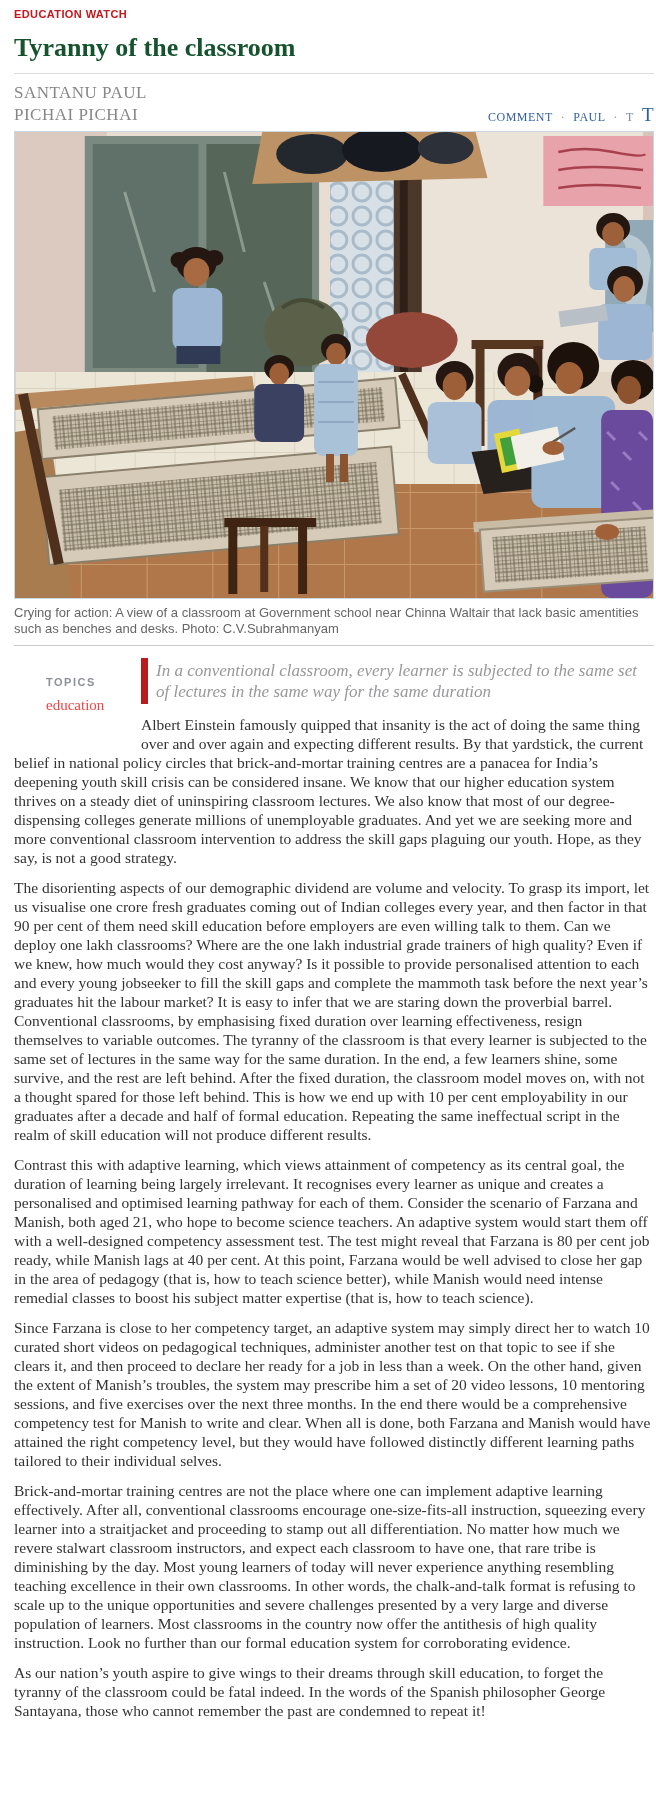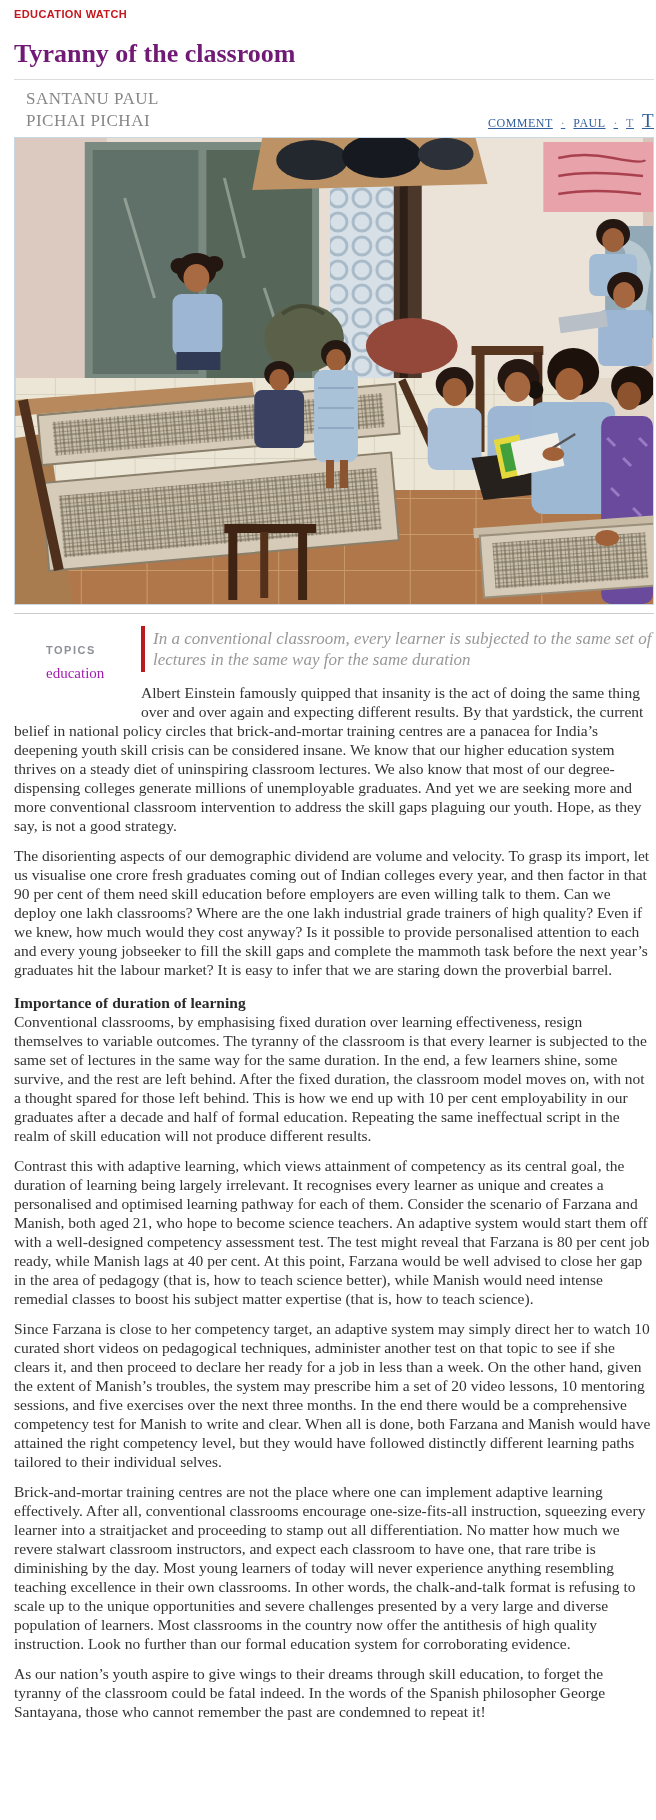--- a/index.html
+++ b/index.html
@@ -1,40 +1,40 @@
 <!DOCTYPE html>
 <html><head>
 <meta charset="utf-8">
 <style>
   html,body{margin:0;padding:0;background:#fff;}
   body{width:656px;height:1820px;overflow:hidden;}
   .page{padding:8px 8px 0 14px;width:640px;}
 
   .kicker{font:bold 11px/13px "Liberation Sans",sans-serif;color:#c4161c;letter-spacing:.4px;}
-  .headline{font:bold 26px/30px "Liberation Serif",serif;color:#701a75;margin:18px 0 10px 0;}
+  .headline{font:bold 26px/30px "Liberation Serif",serif;color:#14532d;margin:12px 0 10px 0;}
   .rule{border:0;border-top:1px solid #ddd;margin:0;}
 
-  .byline-row{display:flex;justify-content:space-between;align-items:flex-end;margin:8px 0 5px 12px;}
+  .byline-row{display:flex;justify-content:space-between;align-items:flex-end;margin:8px 0 5px 0;}
   .byline div{font:17px/22px "Liberation Serif",serif;color:#878787;letter-spacing:.5px;}
-  .toolbar{font:12px "Liberation Serif",serif;color:#33609f;display:flex;align-items:baseline;gap:8px;letter-spacing:.5px;text-decoration:underline;}
+  .toolbar{font:12px "Liberation Serif",serif;color:#33609f;display:flex;align-items:baseline;gap:8px;letter-spacing:.5px;}
   .toolbar .dot{color:#999;}
   .toolbar .tool{cursor:pointer;}
   .t-small{font-size:12px;color:#7288b2;}
   .t-large{font-size:19px;color:#2c5f9b;}
 
   figure.photo{margin:0;width:640px;height:468px;border:1px solid #c9d7e2;box-sizing:border-box;background:#e7ddd2;}
   figure.photo svg{display:block;width:100%;height:100%;}
   .caption{font:13px/16px "Liberation Sans",sans-serif;color:#666;margin:6px 0 0 0;}
   .caption-rule{border:0;border-top:1px solid #ccc;margin:8px 0 0 0;}
 
   .article{font:15.5px/19px "Liberation Serif",serif;color:#333;margin-top:12px;}
   .topics{float:left;width:127px;height:94px;padding:18px 0 0 32px;box-sizing:border-box;}
   .topics-label{font:bold 11px "Liberation Sans",sans-serif;color:#8d9197;letter-spacing:1.5px;}
-  .topic-link{display:block;font:15px "Liberation Serif",serif;color:#a21caf;margin-top:9px;text-decoration:none;cursor:pointer;}
-  .pull-quote{margin:0 0 0 127px;padding:2px 0 2px 8px;border-left:4px solid #b91c1c;
+  .topic-link{display:block;font:15px "Liberation Serif",serif;color:#ef4444;margin-top:9px;text-decoration:none;cursor:pointer;}
+  .pull-quote{margin:0 0 0 127px;padding:2px 0 2px 8px;border-left:7px solid #b91c1c;
     font-style:italic;font-size:17px;line-height:21px;color:#98989a;}
   .article p{margin:11px 0 0 0;}
   .article h3{font-size:15.5px;line-height:19px;margin:14px 0 0 0;color:#2b2b2b;}
   .article p.tight{margin-top:0;}
   .credit{font-style:italic;margin-top:11px;}
 </style>
 </head>
 <body>
 
 <div class="page">
@@ -227,33 +227,33 @@
 
       <g transform="rotate(-4 550 420)">
         <rect x="462" y="384" width="186" height="10" fill="#c8bca6"></rect>
         <rect x="468" y="392" width="178" height="62" fill="#d5cbb8" stroke="#9a8f7a" stroke-width="2"></rect>
         <rect x="480" y="400" width="154" height="46" fill="url(#mesh)"></rect>
       </g>
       <ellipse cx="594" cy="400" rx="12" ry="8" fill="#a06038"></ellipse>
     </svg>
   </figure>
 
+  <figcaption class="caption">Crying for action: A view of a classroom at Government school near Chinna Waltair that lack basic amentities such as benches and desks. Photo: C.V.Subrahmanyam</figcaption>
   <hr class="caption-rule">
 
   <div class="article">
     <aside class="topics">
       <div class="topics-label">TOPICS</div>
       <a class="topic-link">education</a>
     </aside>
 
     <blockquote class="pull-quote">In a conventional classroom, every learner is subjected to the same set of lectures in the same way for the same duration</blockquote>
 
     <p>Albert Einstein famously quipped that insanity is the act of doing the same thing over and over again and expecting different results. By that yardstick, the current belief in national policy circles that brick-and-mortar training centres are a panacea for India’s deepening youth skill crisis can be considered insane. We know that our higher education system thrives on a steady diet of uninspiring classroom lectures. We also know that most of our degree-dispensing colleges generate millions of unemployable graduates. And yet we are seeking more and more conventional classroom intervention to address the skill gaps plaguing our youth. Hope, as they say, is not a good strategy.</p>
     <p>The disorienting aspects of our demographic dividend are volume and velocity. To grasp its import, let us visualise one crore fresh graduates coming out of Indian colleges every year, and then factor in that 90 per cent of them need skill education before employers are even willing talk to them. Can we deploy one lakh classrooms? Where are the one lakh industrial grade trainers of high quality? Even if we knew, how much would they cost anyway? Is it possible to provide personalised attention to each and every young jobseeker to fill the skill gaps and complete the mammoth task before the next year’s graduates hit the labour market? It is easy to infer that we are staring down the proverbial barrel.</p>
-    <h3>Importance of duration of learning</h3>
     <p class="tight">Conventional classrooms, by emphasising fixed duration over learning effectiveness, resign themselves to variable outcomes. The tyranny of the classroom is that every learner is subjected to the same set of lectures in the same way for the same duration. In the end, a few learners shine, some survive, and the rest are left behind. After the fixed duration, the classroom model moves on, with not a thought spared for those left behind. This is how we end up with 10 per cent employability in our graduates after a decade and half of formal education. Repeating the same ineffectual script in the realm of skill education will not produce different results.</p>
     <p>Contrast this with adaptive learning, which views attainment of competency as its central goal, the duration of learning being largely irrelevant. It recognises every learner as unique and creates a personalised and optimised learning pathway for each of them. Consider the scenario of Farzana and Manish, both aged 21, who hope to become science teachers. An adaptive system would start them off with a well-designed competency assessment test. The test might reveal that Farzana is 80 per cent job ready, while Manish lags at 40 per cent. At this point, Farzana would be well advised to close her gap in the area of pedagogy (that is, how to teach science better), while Manish would need intense remedial classes to boost his subject matter expertise (that is, how to teach science).</p>
     <p>Since Farzana is close to her competency target, an adaptive system may simply direct her to watch 10 curated short videos on pedagogical techniques, administer another test on that topic to see if she clears it, and then proceed to declare her ready for a job in less than a week. On the other hand, given the extent of Manish’s troubles, the system may prescribe him a set of 20 video lessons, 10 mentoring sessions, and five exercises over the next three months. In the end there would be a comprehensive competency test for Manish to write and clear. When all is done, both Farzana and Manish would have attained the right competency level, but they would have followed distinctly different learning paths tailored to their individual selves.</p>
     <p>Brick-and-mortar training centres are not the place where one can implement adaptive learning effectively. After all, conventional classrooms encourage one-size-fits-all instruction, squeezing every learner into a straitjacket and proceeding to stamp out all differentiation. No matter how much we revere stalwart classroom instructors, and expect each classroom to have one, that rare tribe is diminishing by the day. Most young learners of today will never experience anything resembling teaching excellence in their own classrooms. In other words, the chalk-and-talk format is refusing to scale up to the unique opportunities and severe challenges presented by a very large and diverse population of learners. Most classrooms in the country now offer the antithesis of high quality instruction. Look no further than our formal education system for corroborating evidence.</p>
     <p>As our nation’s youth aspire to give wings to their dreams through skill education, to forget the tyranny of the classroom could be fatal indeed. In the words of the Spanish philosopher George Santayana, those who cannot remember the past are condemned to repeat it!</p>
   </div>
 
 </div>
 
 </body></html>

